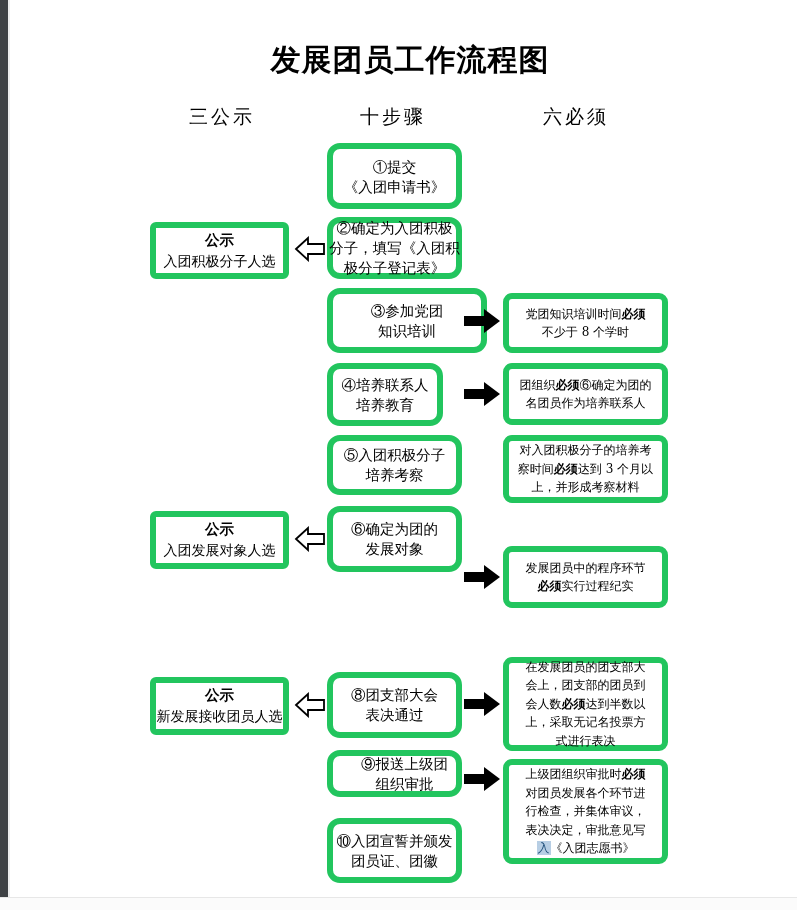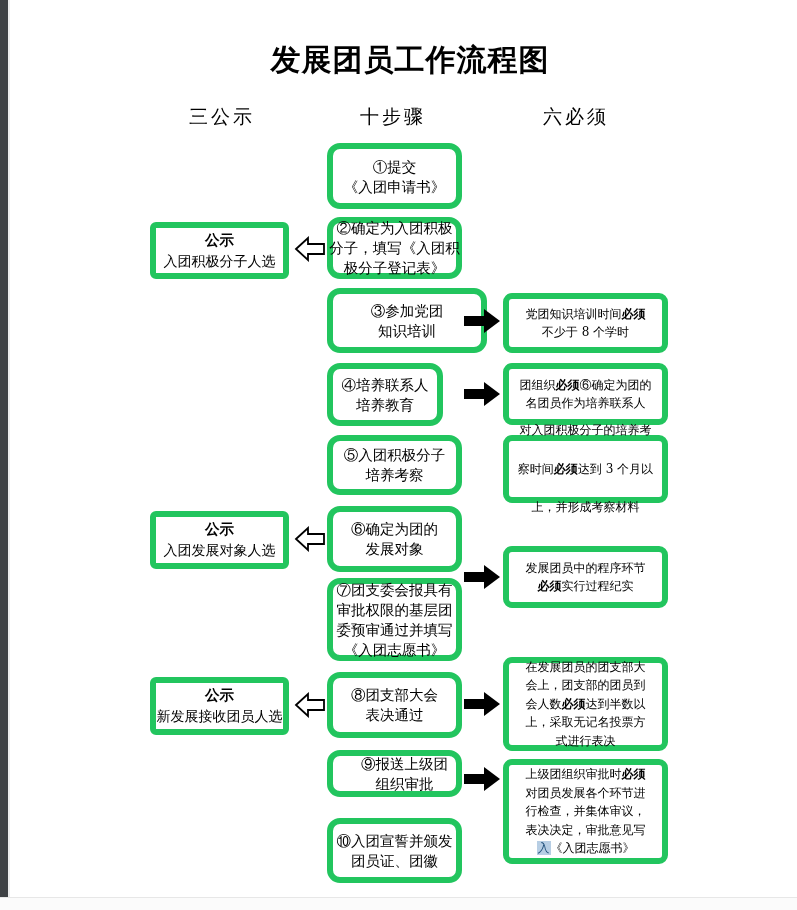--- a/index.html
+++ b/index.html
@@ -54,26 +54,20 @@
       <div class="ln"><span>培养教育</span></div>
     </div>
   <div class="box step" style="left:327px;top:435px;width:135px;height:60px;">
       <div class="ln"><span>⑤入团积极分子</span></div>
       <div class="ln"><span>培养考察</span></div>
     </div>
   <div class="box step" style="left:327px;top:506px;width:135px;height:66px;">
       <div class="ln"><span>⑥确定为团的</span></div>
       <div class="ln"><span>发展对象</span></div>
     </div>
-  <div class="box step" style="left:327px;top:578px;width:135px;height:83px;">
-      <div class="ln"><span>⑦团支委会报具有</span></div>
-      <div class="ln"><span>审批权限的基层团</span></div>
-      <div class="ln"><span>委预审通过并填写</span></div>
-      <div class="ln"><span>《入团志愿书》</span></div>
-    </div>
   <div class="box step" style="left:327px;top:672px;width:135px;height:66px;">
       <div class="ln"><span>⑧团支部大会</span></div>
       <div class="ln"><span>表决通过</span></div>
     </div>
   <div class="box step" style="left:327px;top:750px;width:135px;height:47px;padding-left:20px;">
       <div class="ln"><span>⑨报送上级团</span></div>
       <div class="ln"><span>组织审批</span></div>
     </div>
   <div class="box step" style="left:327px;top:818px;width:135px;height:65px;">
       <div class="ln"><span>⑩入团宣誓并颁发</span></div>
@@ -94,21 +88,21 @@
   </div>
 
   <div class="box must" style="left:503px;top:293px;width:165px;height:60px;">
       <div class="ln"><span>党团知识培训时间</span><span class="b">必须</span></div>
       <div class="ln"><span>不少于 8 个学时</span></div>
     </div>
   <div class="box must" style="left:503px;top:363px;width:165px;height:62px;">
       <div class="ln"><span>团组织</span><span class="b">必须</span><span>⑥确定为团的</span></div>
       <div class="ln"><span>名团员作为培养联系人</span></div>
     </div>
-  <div class="box must" style="left:503px;top:435px;width:165px;height:68px;gap:20px;">
+  <div class="box must" style="left:503px;top:435px;width:165px;height:68px;">
       <div class="ln"><span>对入团积极分子的培养考</span></div>
       <div class="ln"><span>察时间</span><span class="b">必须</span><span>达到 3 个月以</span></div>
       <div class="ln"><span>上，并形成考察材料</span></div>
     </div>
   <div class="box must" style="left:503px;top:546px;width:165px;height:62px;">
       <div class="ln"><span>发展团员中的程序环节</span></div>
       <div class="ln"><span class="b">必须</span><span>实行过程纪实</span></div>
     </div>
   <div class="box must" style="left:503px;top:657px;width:165px;height:94px;">
       <div class="ln"><span>在发展团员的团支部大</span></div>

